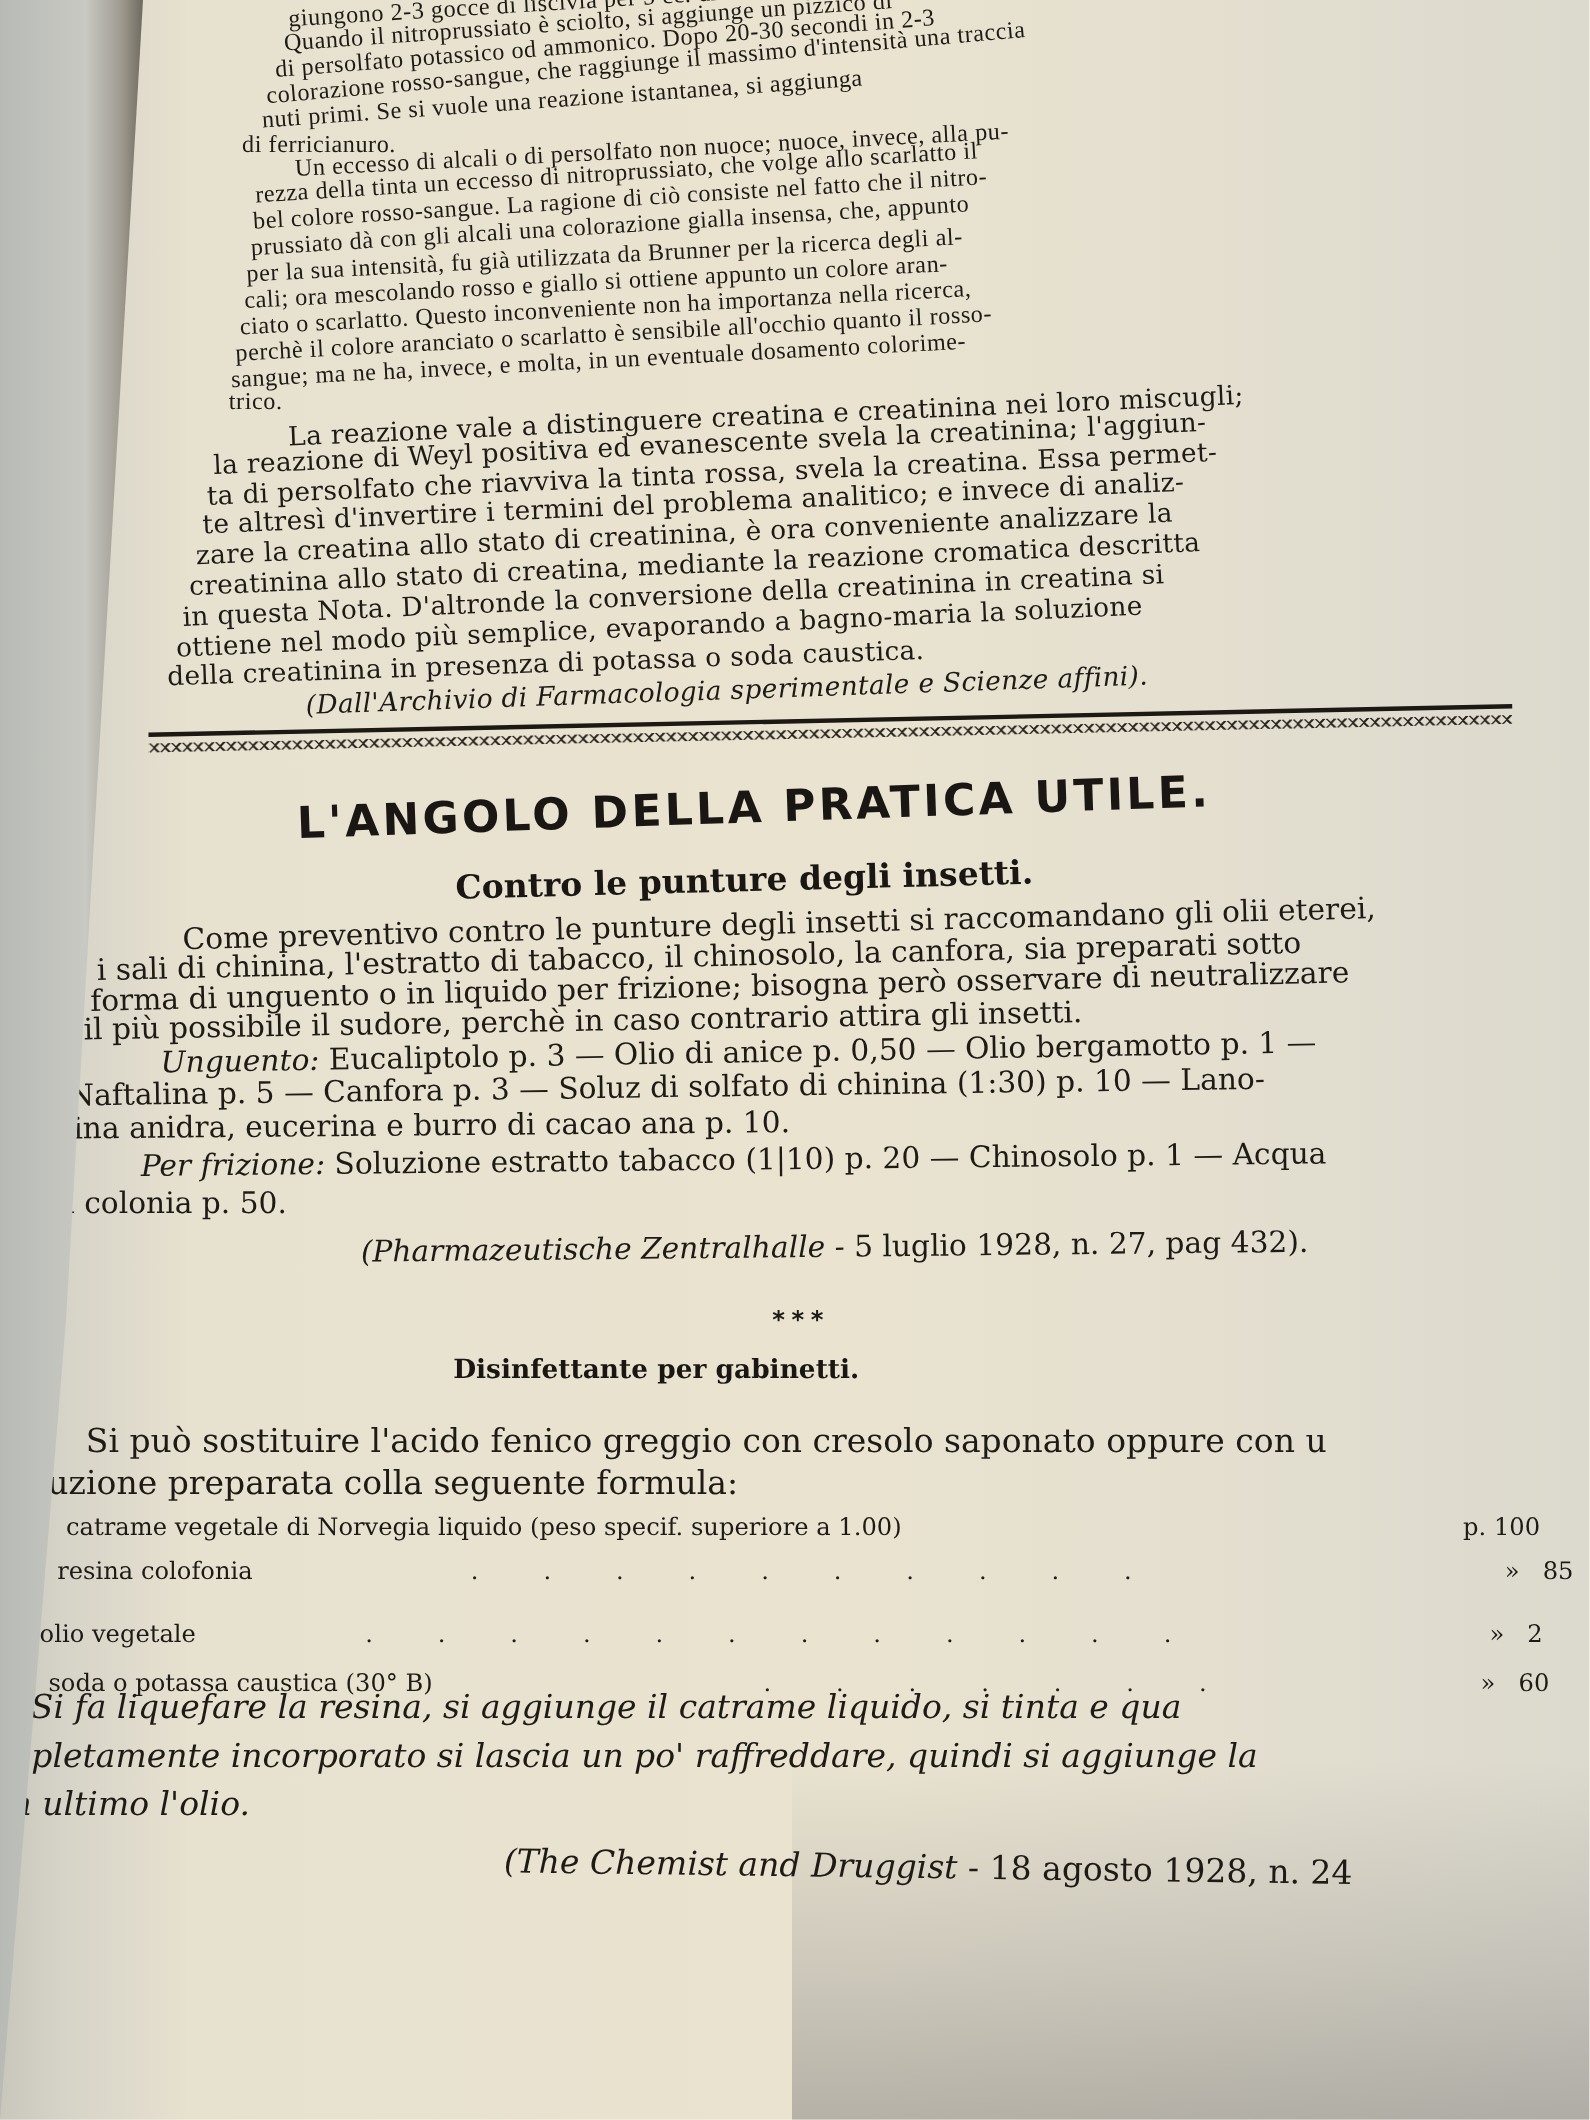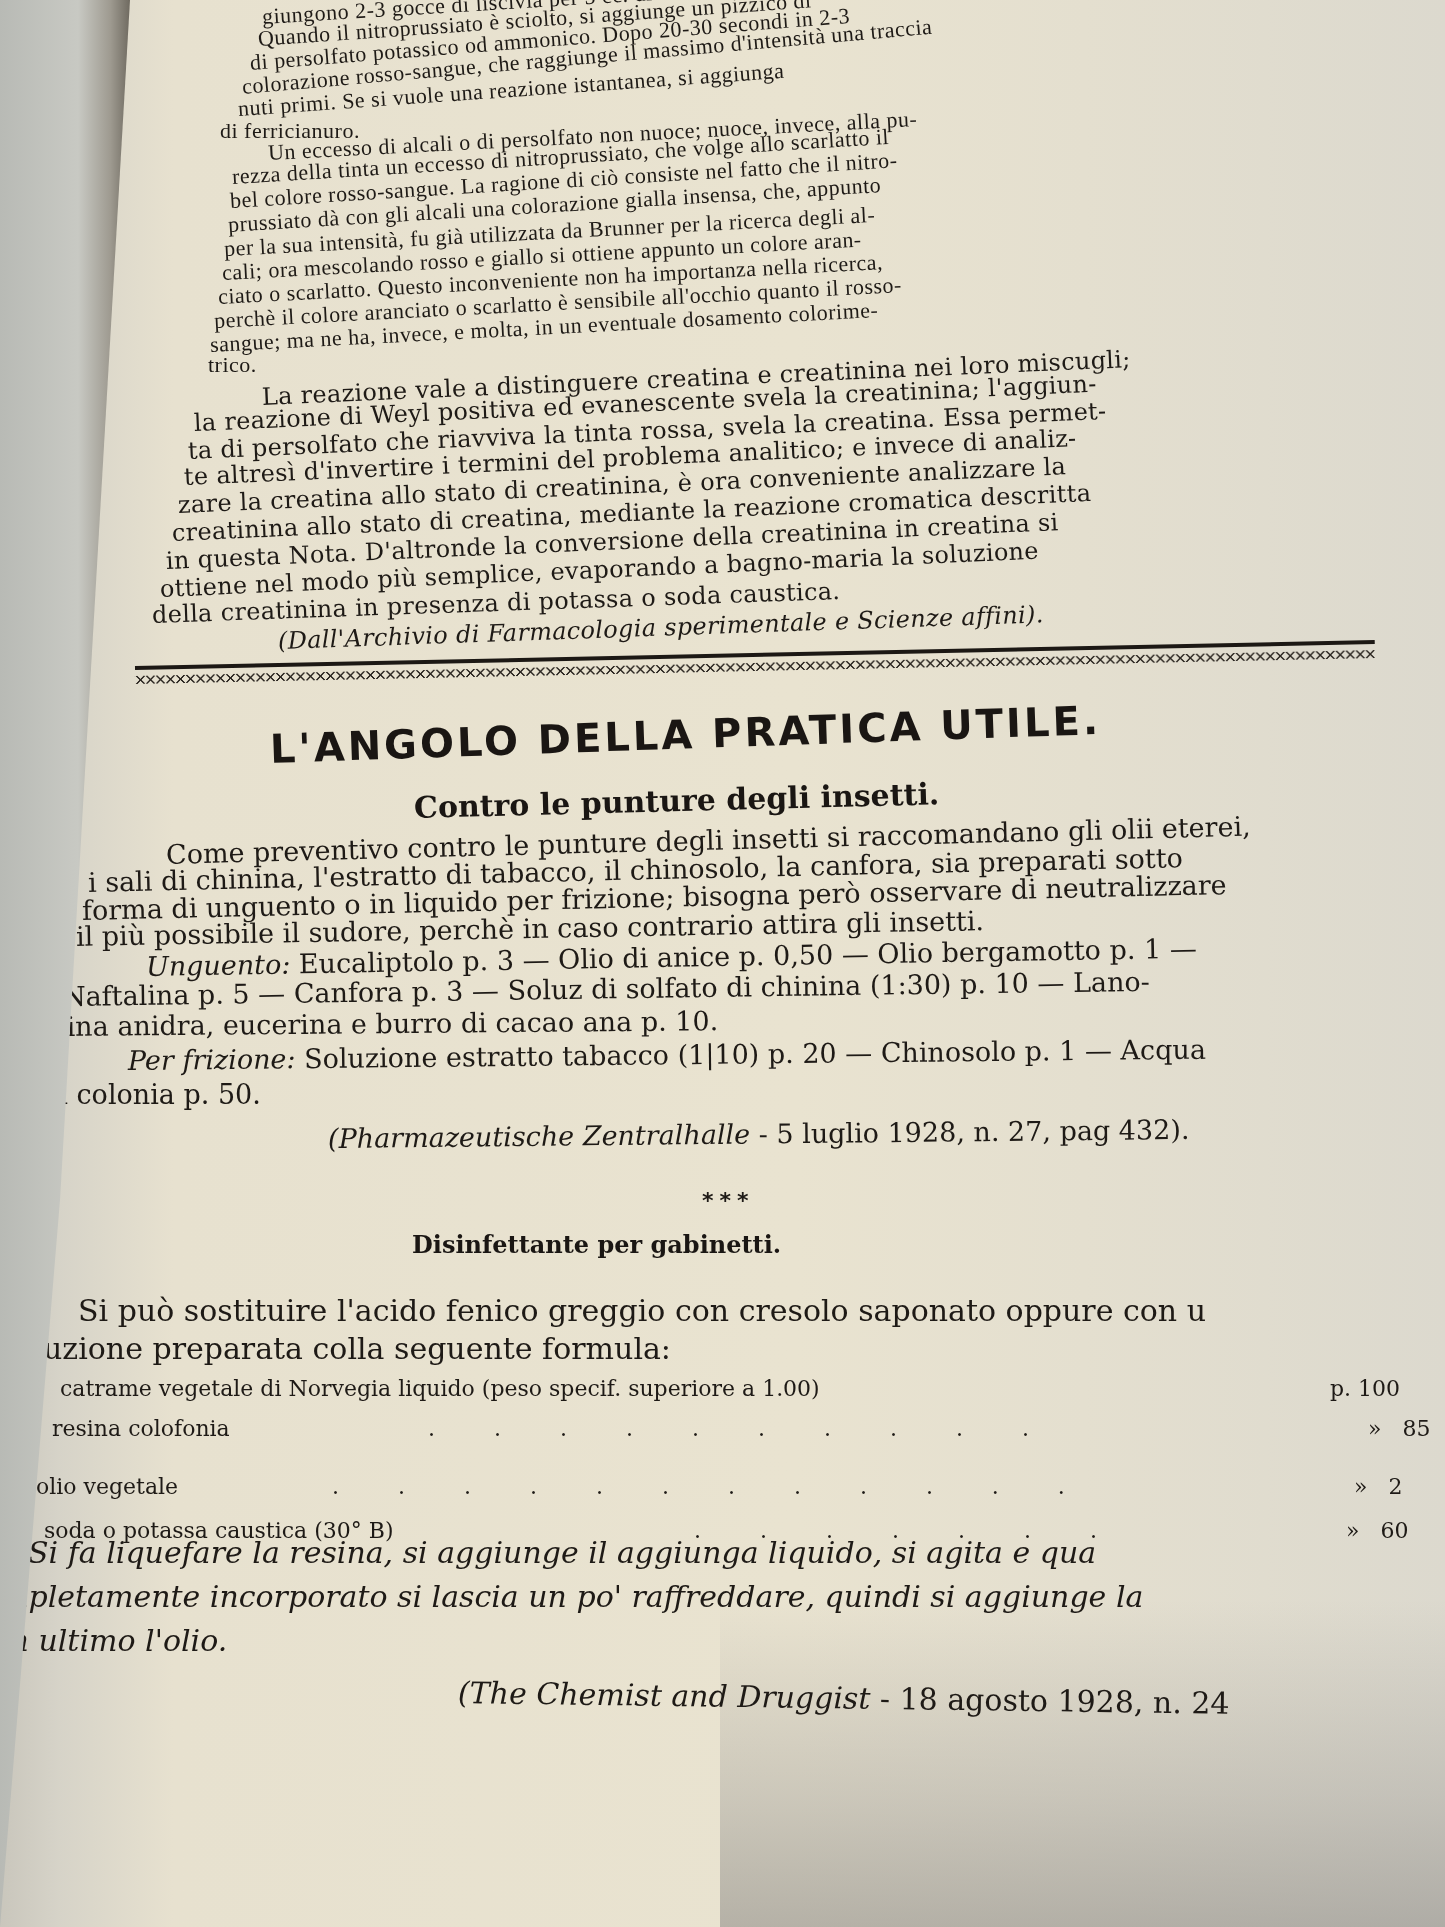--- a/index.html
+++ b/index.html
@@ -147,20 +147,20 @@
       <span class="qty" style="left:1302px;"><span>»</span>&nbsp;&nbsp;&nbsp;<span>60</span></span>
     </div>
     <div class="formula-row" style="left:36px;top:1470px;text-align:center;">
       <span>olio vegetale</span>
       <span class="qty dots" style="left:296px;">. . . . . . . . . . . .</span>
       <span class="qty" style="left:1318px;"><span>»</span>&nbsp;&nbsp;&nbsp;<span>2</span></span>
     </div>
   </div>
 
   <div class="bottom">
-    <div class="line it" style="left:28px;top:1536px;">Si fa liquefare la resina, si aggiunge il aggiunga liquido, si agita e qua</div>
+    <div class="line it" style="left:28px;top:1536px;">Si fa liquefare la resina, si aggiunge il catrame liquido, si tinta e qua</div>
     <div class="line it" style="left:0px;top:1580px;">mpletamente incorporato si lascia un po' raffreddare, quindi si aggiunge la</div>
     <div class="line it" style="left:0px;top:1624px;">in ultimo l'olio.</div>
     <div class="line" style="left:458px;top:1676px;transform:rotate(0.8deg);">
       <span class="it">(The Chemist and Druggist</span><span> - 18 agosto 1928, n. 24</span>
     </div>
   </div>
 </div>
 
 </body></html>

